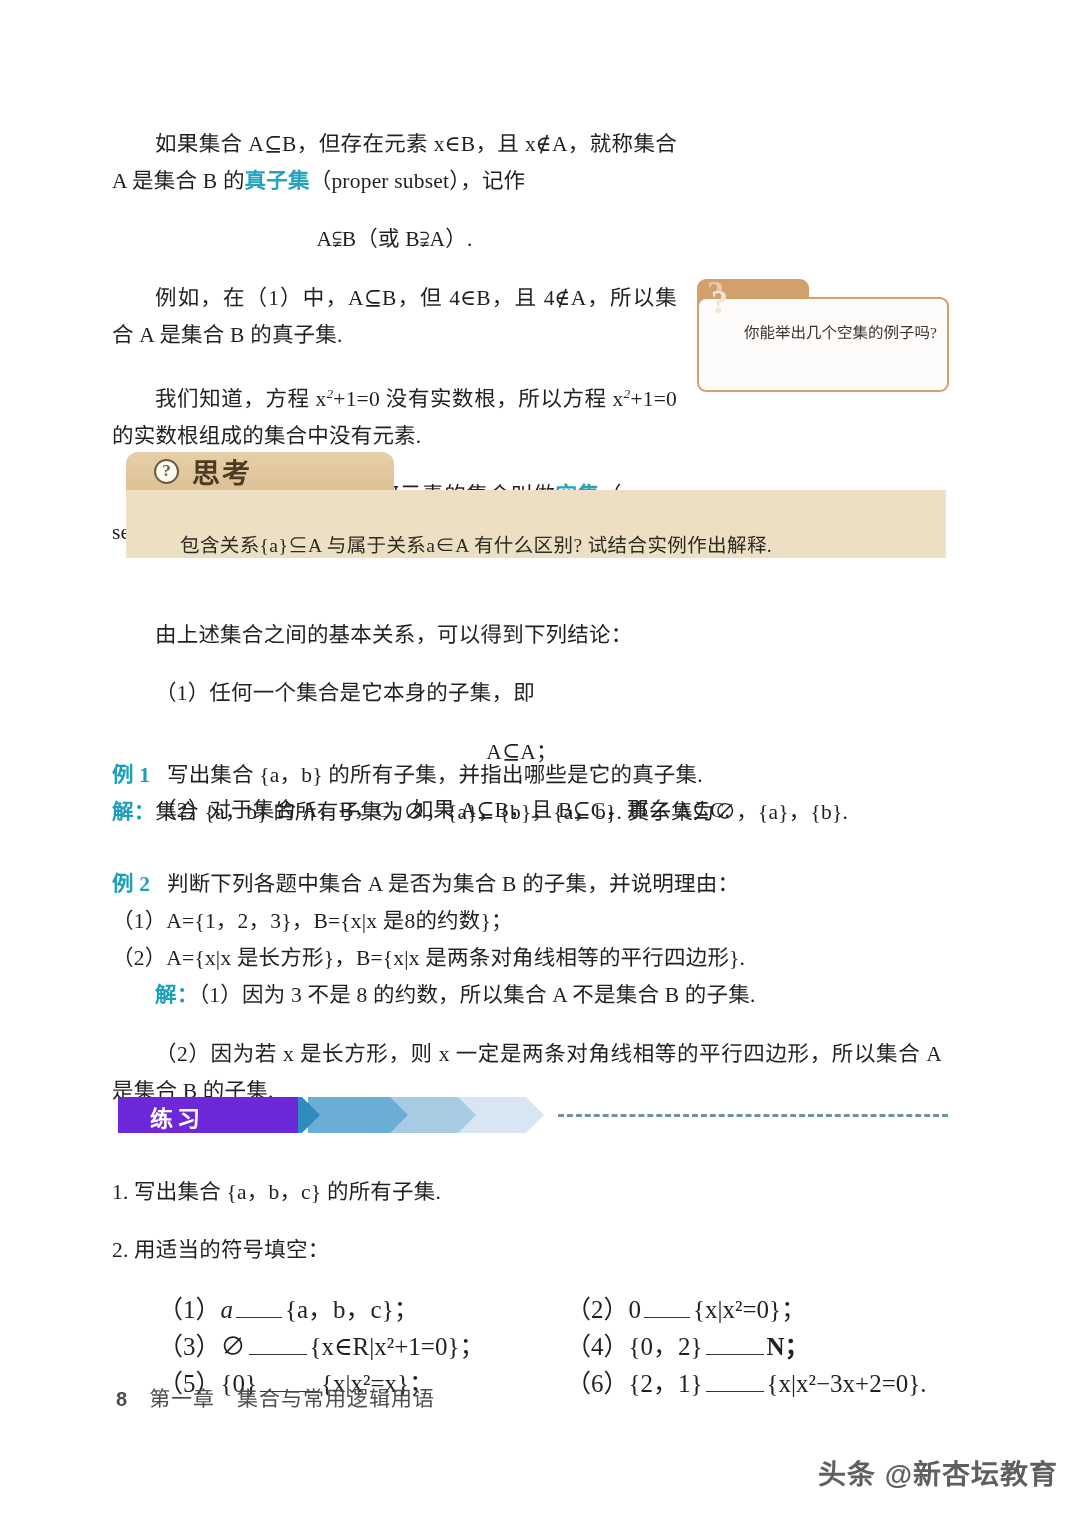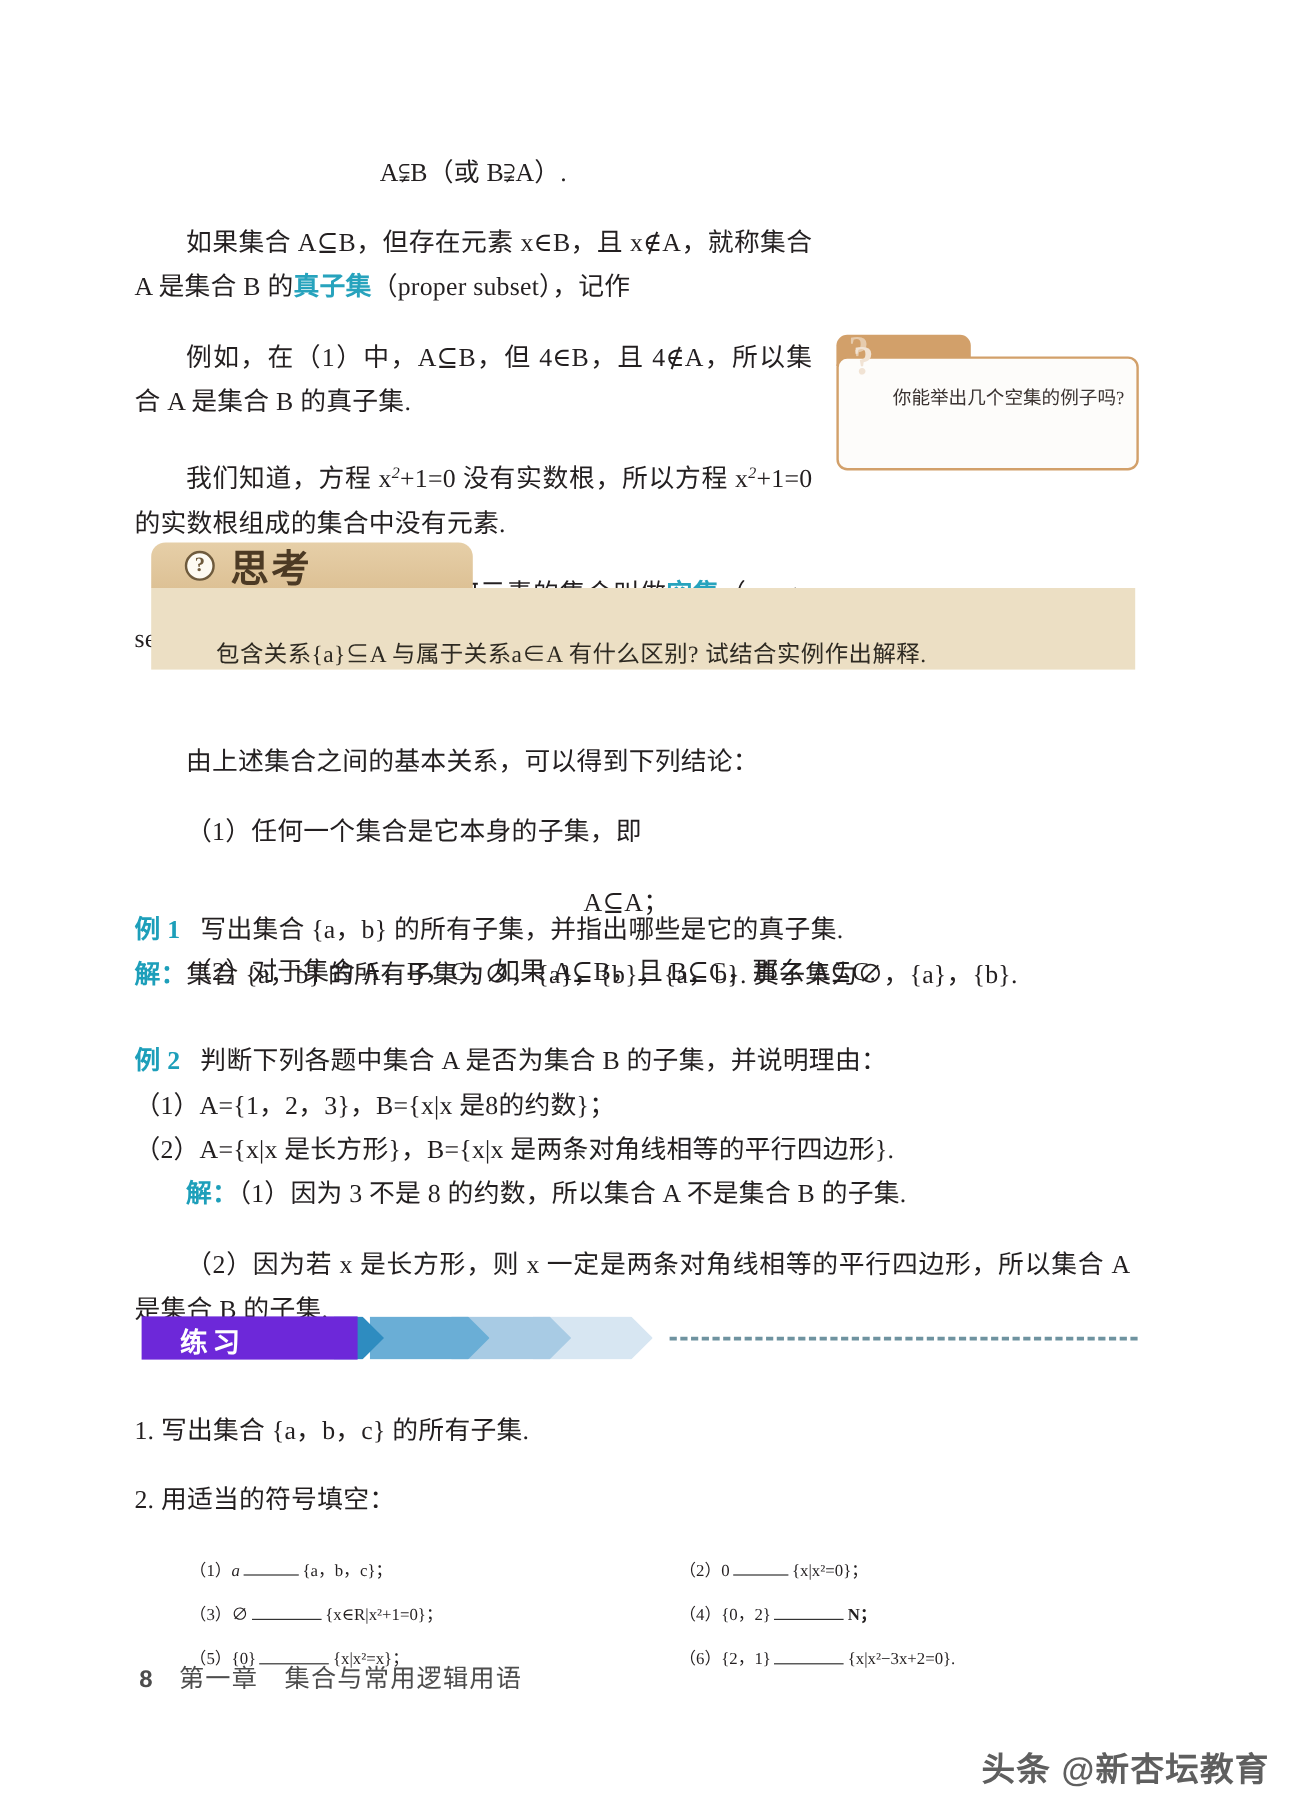--- a/index.html
+++ b/index.html
@@ -127,21 +127,21 @@
     font-size: 17px;
     font-weight: bold;
     display: flex;
     align-items: center;
     justify-content: center;
     font-family: "Liberation Serif", serif;
     box-sizing: border-box;
   }
   #think-box .tab-label {
     margin-left: 13px;
-    font-size: 32px;
+    font-size: 28px;
     font-weight: bold;
     color: #4c3a24;
     font-family: "Liberation Sans", sans-serif;
     letter-spacing: 2px;
   }
   #think-box .panel {
     width: 820px;
     height: 68px;
     background: #ecdfc4;
     box-sizing: border-box;
@@ -230,21 +230,21 @@
     position: relative;
     margin-top: 3px;
   }
   .sub-row {
     display: flex;
     line-height: 37px;
   }
   .sub-cell {
     box-sizing: border-box;
     padding-left: 46px;
-    font-size: 14px;
+    font-size: 25px;
   }
   .sub-cell.left  { width: 408px; }
   .sub-cell.right { width: 420px; }
   .blank {
     display: inline-block;
     border-bottom: 1.6px solid #333;
     vertical-align: baseline;
     margin: 0 3px;
   }
   .b-sm  { width: 46px; }
@@ -280,25 +280,25 @@
     letter-spacing: 1px;
   }
 </style>
 </head>
 <body>
 
 <div class="page">
 
   <div id="main-col">
 
-    <p class="body-text centered">A⫋B（或 B⫌A）.</p>
-
     <p class="body-text indent">
       <span>如果集合 A⊆B，但存在元素 x∈B，且 x∉A，就称集合 A 是集合 B 的</span><span class="teal">真子集</span><span>（proper subset），记作</span>
     </p>
+
+    <p class="body-text centered">A⫋B（或 B⫌A）.</p>
 
     <p class="body-text indent">例如，在（1）中，A⊆B，但 4∈B，且 4∉A，所以集合 A 是集合 B 的真子集.</p>
 
     <p class="body-text indent">
       <span>我们知道，方程 x</span><sup class="exp">2</sup><span>+1=0 没有实数根，所以方程 x</span><sup class="exp">2</sup><span>+1=0 的实数根组成的集合中没有元素.</span>
     </p>
 
     <p class="body-text indent">
       <span>一般地，我们把不含任何元素的集合叫做</span><span class="teal">空集</span><span>（empty set），记为∅，并规定：空集是任何集合的子集.</span>
     </p>

